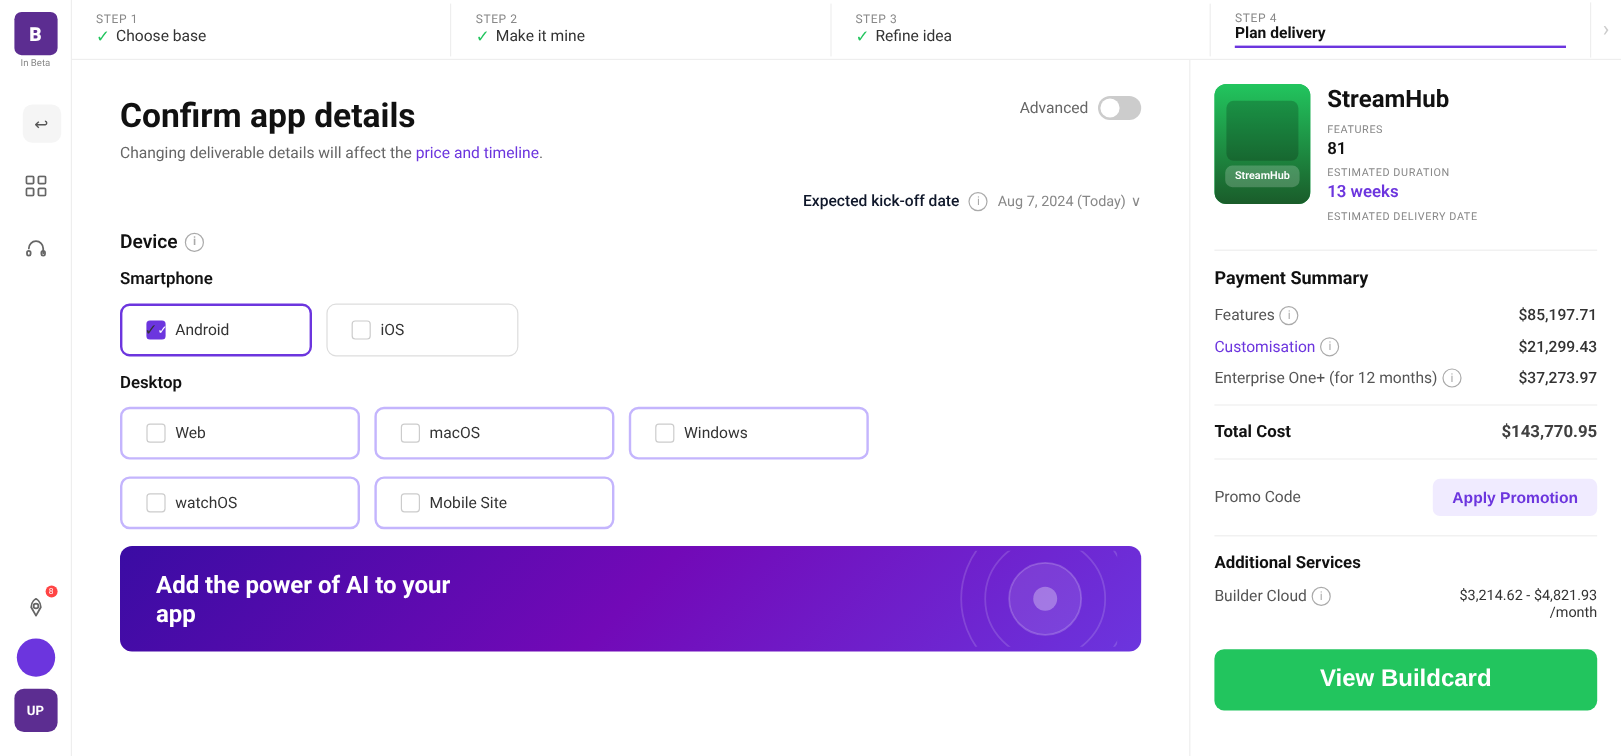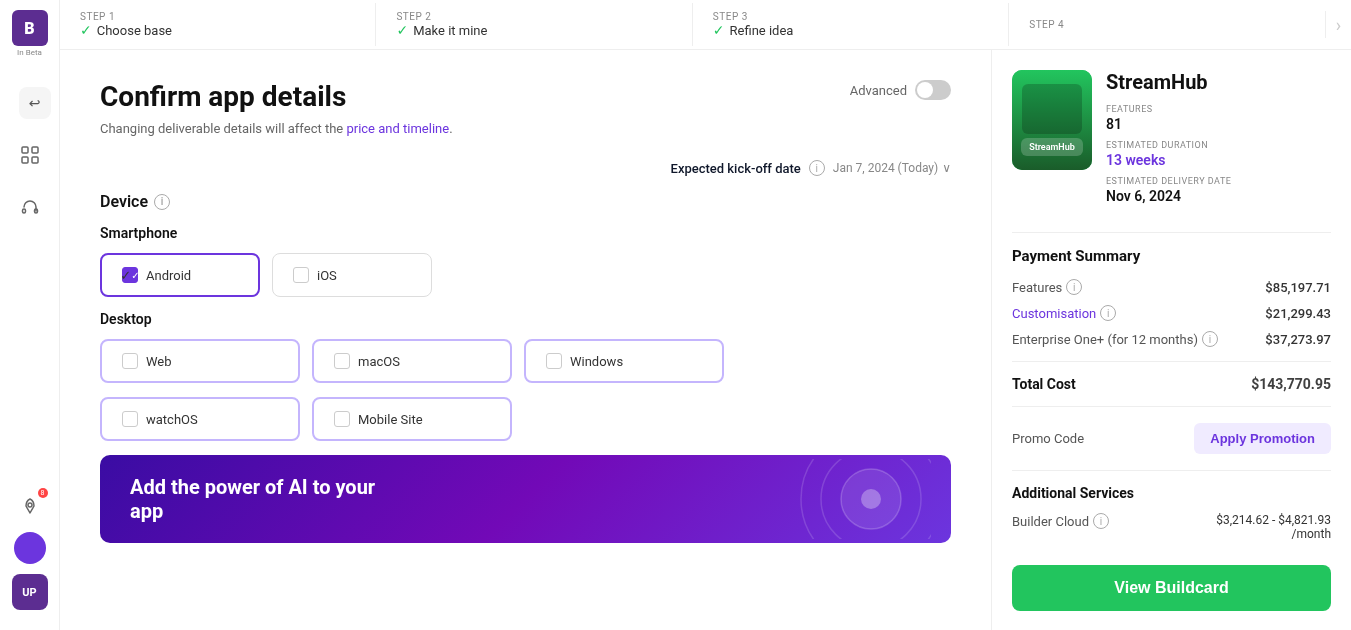--- a/index.html
+++ b/index.html
@@ -497,21 +497,21 @@
       color: #333;
       text-align: right;
     }
     .view-buildcard-btn {
       width: 100%;
       background: #22c55e;
       color: white;
       border: none;
       padding: 14px;
       border-radius: 8px;
-      font-size: 16px;
+      font-size: 20px;
       font-weight: 700;
       cursor: pointer;
       margin-top: 14px;
     }
     .undo-btn {
       width: 32px;
       height: 32px;
       border-radius: 8px;
       background: #f5f5f5;
       border: none;
@@ -582,20 +582,23 @@
       </div>
       <div class="step">
         <div class="step-number">STEP 3</div>
         <div class="step-label">
           <span class="step-check">✓</span>
           <span>Refine idea</span>
         </div>
       </div>
       <div class="step step-active">
         <div class="step-number">STEP 4</div>
+        <div class="step-label">
+          <span>Plan delivery</span>
+        </div>
       </div>
       <div class="step-next-arrow">›</div>
     </div>
 
     <div class="content-area">
 
       <div class="center-content">
         <div style="display:flex; justify-content:space-between; align-items:flex-start;">
           <div>
             <h1 class="page-title">Confirm app details</h1>
@@ -606,21 +609,21 @@
           <div class="advanced-toggle">
             <span>Advanced</span>
             <div class="toggle-switch"></div>
           </div>
         </div>
 
         <div class="kickoff-section">
           <span class="kickoff-label">Expected kick-off date</span>
           <span class="info-icon">i</span>
           <div class="kickoff-value">
-            <span>Jan 7, 2024 (Today)</span>
+            <span>Aug 7, 2024 (Today)</span>
             <span>∨</span>
           </div>
         </div>
 
         <div class="section-title">
           <span>Device</span>
           <span class="info-icon">i</span>
         </div>
 
         <div class="subsection-title">Smartphone</div>
@@ -683,21 +686,20 @@
               <div class="app-thumbnail-logo">StreamHub</div>
             </div>
           </div>
           <div class="app-info">
             <div class="app-name">StreamHub</div>
             <div class="app-meta-label">FEATURES</div>
             <div class="app-meta-value">81</div>
             <div class="app-meta-label">ESTIMATED DURATION</div>
             <div class="app-meta-value purple">13 weeks</div>
             <div class="app-meta-label">ESTIMATED DELIVERY DATE</div>
-            <div class="app-meta-value">Nov 6, 2024</div>
           </div>
         </div>
 
         <div class="divider"></div>
 
         <div class="payment-summary-title">Payment Summary</div>
 
         <div class="payment-row">
           <div class="payment-label">
             <span>Features</span>

